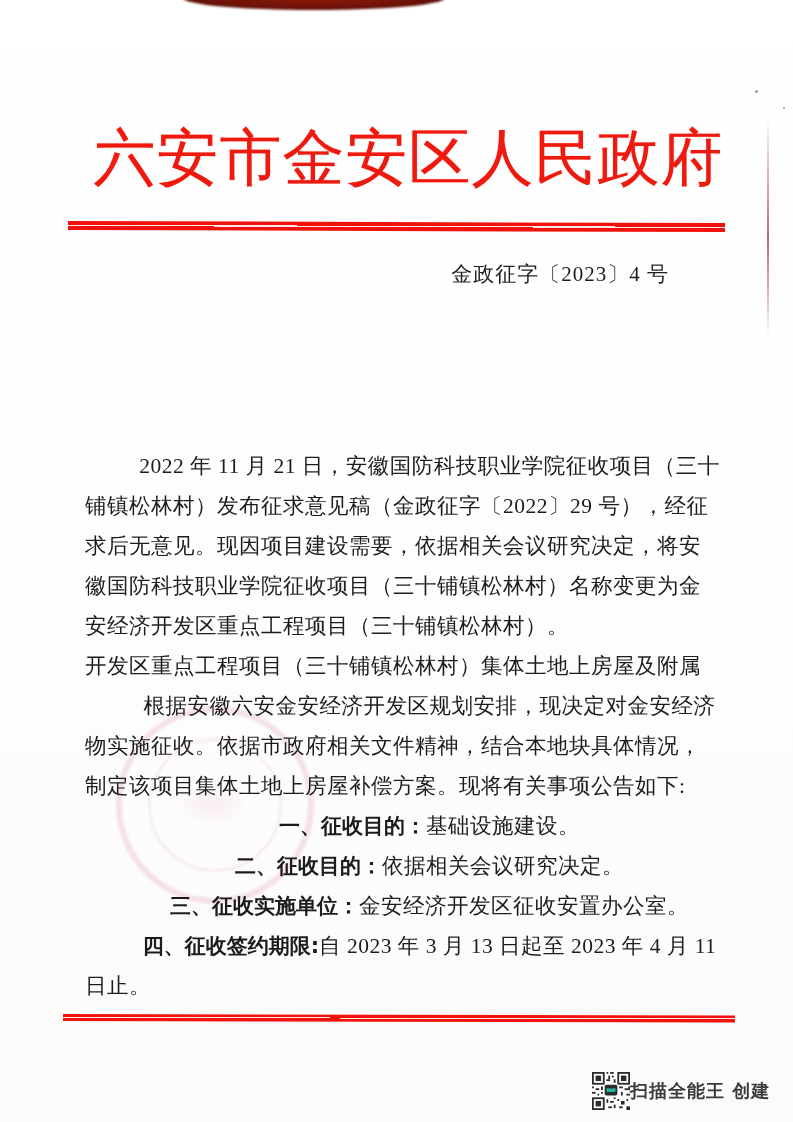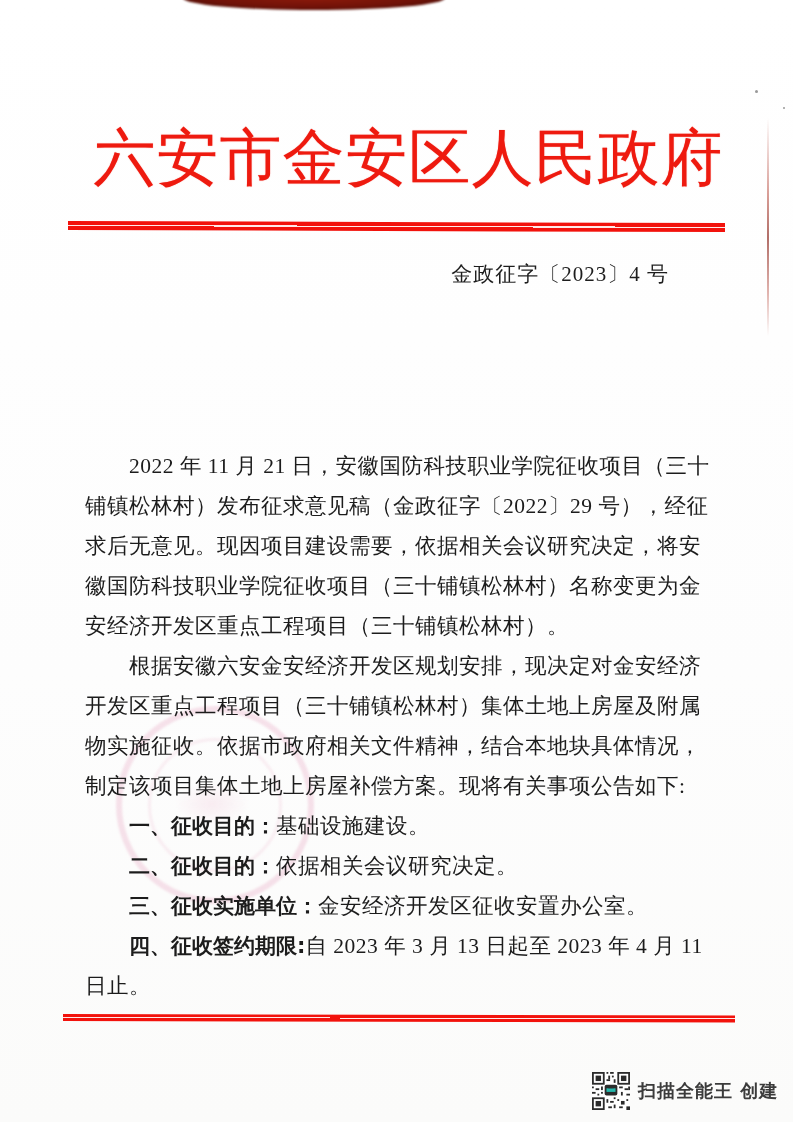--- a/index.html
+++ b/index.html
@@ -50,21 +50,21 @@
     font-size:28px;font-weight:bold;line-height:40px;
     letter-spacing:1px;
   }
 
   .body-text{
     position:absolute;left:85px;top:446px;width:645px;
     font-size:21.5px;line-height:40px;color:#1c1c1c;
     letter-spacing:.5px;
   }
   .line{white-space:nowrap;}
-  .line.indent{padding-left:44px;}
+  .line.indent{padding-left:44px;text-align:center;}
   .item-label{
     font-family:"DejaVu Sans","Liberation Sans",sans-serif;
     font-weight:bold;font-size:21px;letter-spacing:0;
   }
   .item-text{font-weight:normal;}
 
   
   .seal{
     position:absolute;left:116px;top:706px;width:186px;height:186px;
     border:6px solid rgba(222,128,167,.22);border-radius:50%;
@@ -87,21 +87,21 @@
       rgba(170,40,25,.45) 35%,
       rgba(130,22,12,.62) 55%,
       rgba(170,40,25,.35) 80%,
       rgba(190,70,50,0) 100%);
     filter:blur(.4px);
   }
 
   
   .scan-mark{
     position:absolute;left:592px;top:1071px;height:40px;
-    display:flex;align-items:center;gap:8px;
+    display:flex;align-items:center;
   }
   .qr{width:38px;height:38px;display:block;}
   .scan-text{
     font-family:"DejaVu Sans","Liberation Sans",sans-serif;
     font-size:18px;font-weight:bold;color:#3b3b3b;letter-spacing:1px;
     white-space:nowrap;
   }
 </style>
 </head>
 <body>
@@ -121,22 +121,22 @@
 
   <div class="seal"></div>
 
   <div class="body-text">
     <div class="line indent">2022 年 11 月 21 日，安徽国防科技职业学院征收项目（三十</div>
     <div class="line">铺镇松林村）发布征求意见稿（金政征字〔2022〕29 号），经征</div>
     <div class="line">求后无意见。现因项目建设需要，依据相关会议研究决定，将安</div>
     <div class="line">徽国防科技职业学院征收项目（三十铺镇松林村）名称变更为金</div>
     <div class="line">安经济开发区重点工程项目（三十铺镇松林村）。</div>
 
+    <div class="line">开发区重点工程项目（三十铺镇松林村）集体土地上房屋及附属</div>
     <div class="line indent">根据安徽六安金安经济开发区规划安排，现决定对金安经济</div>
-    <div class="line">开发区重点工程项目（三十铺镇松林村）集体土地上房屋及附属</div>
     <div class="line">物实施征收。依据市政府相关文件精神，结合本地块具体情况，</div>
     <div class="line">制定该项目集体土地上房屋补偿方案。现将有关事项公告如下:</div>
 
     <div class="line indent">
       <span class="item-label">一、征收目的：</span><span class="item-text">基础设施建设。</span>
     </div>
     <div class="line indent">
       <span class="item-label">二、征收目的：</span><span class="item-text">依据相关会议研究决定。</span>
     </div>
     <div class="line indent">

